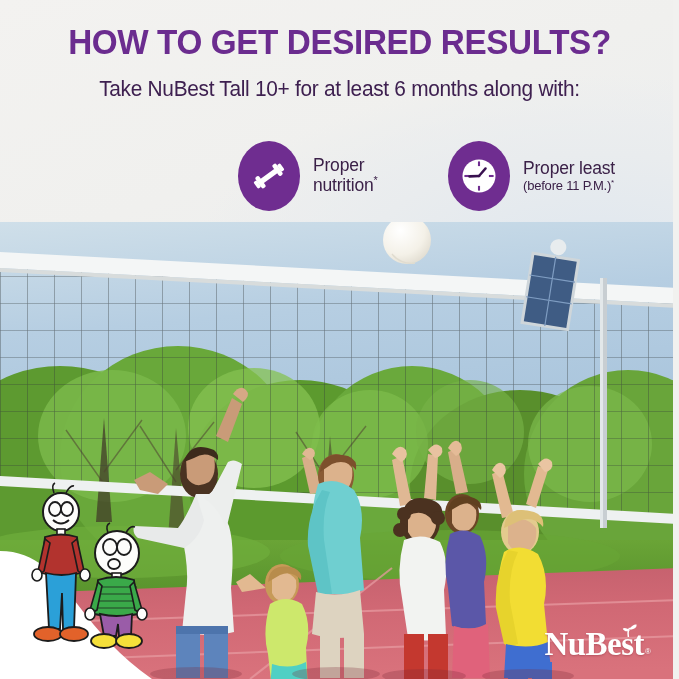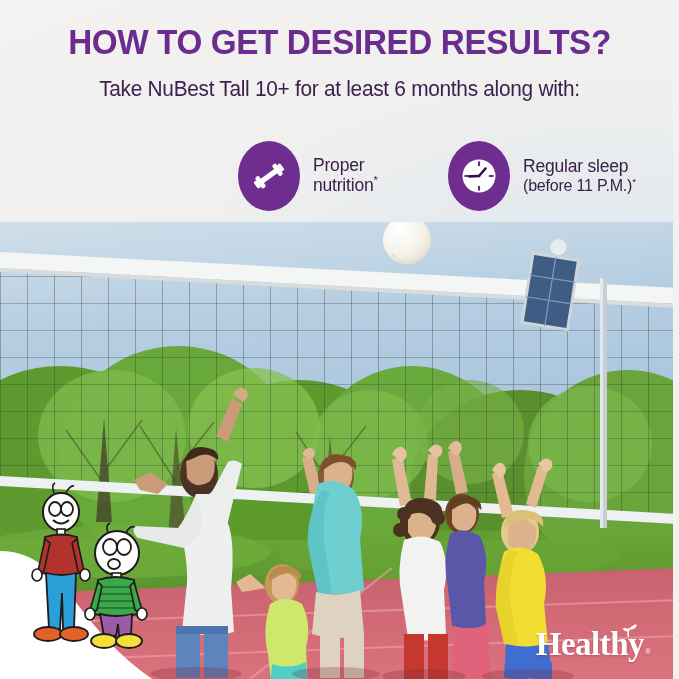--- a/index.html
+++ b/index.html
@@ -89,21 +89,21 @@
   .bubble svg { display:block; }
 
   .blabel {
     margin-left:13px;
     color:#3b2148;
     line-height:1.12;
     white-space:nowrap;
   }
   .blabel .l1 { font-size:17.5px; display:block; letter-spacing:-0.2px; }
   .blabel .l2 { font-size:17.5px; display:block; letter-spacing:-0.2px; }
-  .blabel .small { font-size:16px; display:block; letter-spacing:-0.2px; }
+  .blabel .small { font-size:13px; display:block; letter-spacing:-0.2px; }
   .blabel sup { font-size:0.62em; vertical-align:super; line-height:0; }
 
   
   #photo {
     position:absolute;
     left:0; top:222px;
     width:679px; height:457px;
     overflow:hidden;
     background:#9fc3dd;
   }
@@ -181,21 +181,21 @@
               <line x1="7.4" y1="22" x2="12.1" y2="22"></line>
               <line x1="31.9" y1="22" x2="36.6" y2="22"></line>
             </g>
             <g stroke="#38104f" stroke-linecap="round" fill="none">
               <line x1="22" y1="22" x2="12.6" y2="22.4" stroke-width="2.7"></line>
               <line x1="22" y1="22" x2="28.6" y2="14.4" stroke-width="2.4"></line>
             </g>
           </svg>
         </div>
         <div class="blabel">
-          <span class="l1">Regular sleep</span>
+          <span class="l1">Proper least</span>
           <span class="small"><span>(before 11 P.M.)</span><sup>*</sup></span>
         </div>
       </div>
 
     </div>
   </div>
 
   <div id="photo">
     <svg viewBox="0 0 679 457" preserveAspectRatio="xMidYMid slice" aria-hidden="true">
       <defs>
@@ -410,21 +410,21 @@
       <path d="M134 103 l8 28 q-3 3-7 0 l-5 -24 Z" fill="#3aa949" stroke="#1c1c1c" stroke-width="1.6"></path>
       <ellipse cx="90" cy="135" rx="5" ry="6" fill="#fdfdfb" stroke="#1c1c1c" stroke-width="1.6"></ellipse>
       <ellipse cx="142" cy="135" rx="5" ry="6" fill="#fdfdfb" stroke="#1c1c1c" stroke-width="1.6"></ellipse>
       <path d="M100 135 q17 4 32 0 l-1 22 h-12 l-1-12 -2 12 h-12 Z" fill="#9a5ca8" stroke="#1c1c1c" stroke-width="1.8"></path>
       <ellipse cx="104" cy="162" rx="13" ry="7" fill="#f5e03a" stroke="#1c1c1c" stroke-width="1.8"></ellipse>
       <ellipse cx="129" cy="162" rx="13" ry="7" fill="#f5e03a" stroke="#1c1c1c" stroke-width="1.8"></ellipse>
     </g>
   </svg>
 
   <div id="logo">
-    <span class="wordmark">Healthy</span>
+    <span class="wordmark">NuBest</span>
     <span class="reg">®</span>
     <svg class="sprout" viewBox="0 0 17 15" aria-hidden="true">
       <path d="M8.4 14 q-1-6 1.2-9.2" stroke="#ffffff" stroke-width="1.5" fill="none"></path>
       <path d="M9.6 5.2 q4.4-4.6 7-3.6 q0.4 4.4-6.2 5.2 Z" fill="#ffffff"></path>
       <path d="M9.2 6.6 q-4-2.6-6.4-1.2 q1 3.6 6.6 2.6 Z" fill="#ffffff"></path>
     </svg>
   </div>
 
 </div>
 

